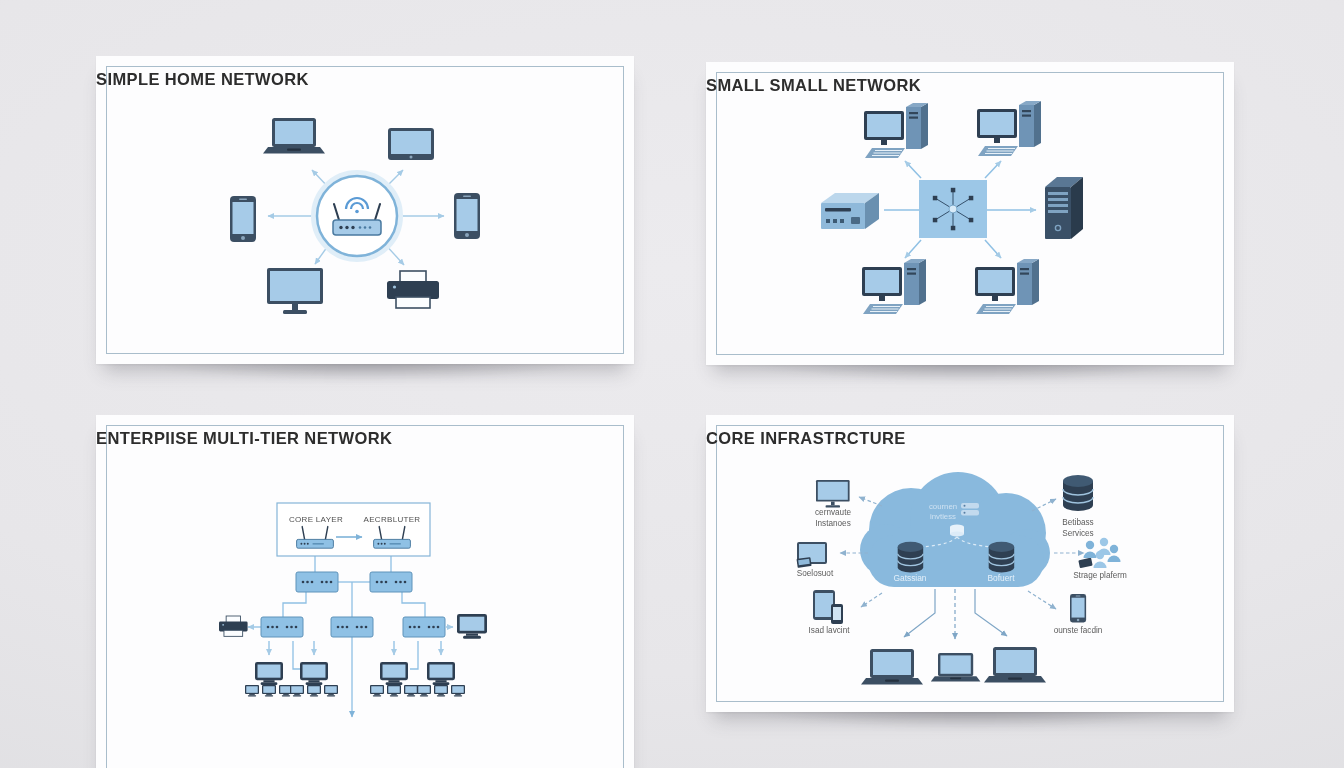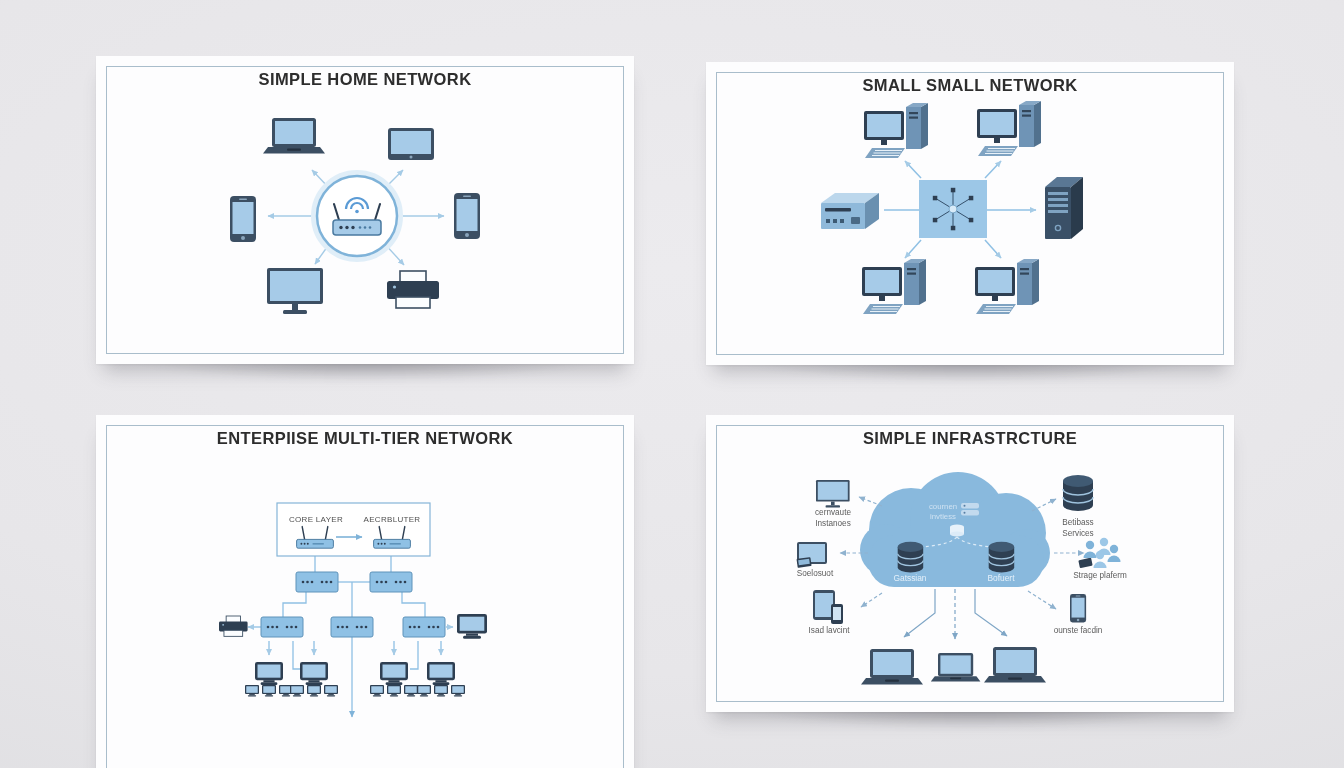--- a/index.html
+++ b/index.html
@@ -14,21 +14,21 @@
   }
   .card::after{
     content:"";position:absolute;left:4%;right:4%;bottom:-18px;height:26px;
     background:radial-gradient(ellipse at 50% 0%, rgba(40,40,50,.30) 0%, rgba(40,40,50,0) 68%);
     filter:blur(3px);z-index:-1;
   }
   .card-inner{
     position:absolute;inset:10px;border:1.3px solid #a9bdcb;pointer-events:none;
   }
   .card-title{
-    position:absolute;top:14px;left:0;right:0;text-align:center;
+    position:absolute;top:14px;left:0;right:0;
     font-size:16.5px;font-weight:600;letter-spacing:.4px;color:#2d2d2d;
   }
   svg.diagram{position:absolute;inset:0;width:100%;height:100%;}
   text{font-family:"Liberation Sans", sans-serif;}
   .lbl{font-size:8.2px;fill:#5c5c5c;}
   .corelbl{font-size:8px;fill:#4f4f4f;letter-spacing:.3px;}
   .cloudtxt{font-size:7.8px;fill:#cfe2f2;}
   .dblbl{font-size:8.4px;fill:#e4f0fa;}
 </style>
 </head>
@@ -302,21 +302,21 @@
       <use href="#sym-minimon" transform="translate(331,211) scale(1.4)"></use>
       <use href="#sym-minimon" transform="translate(321,234) scale(0.7)"></use>
       <use href="#sym-minimon" transform="translate(338,234) scale(0.7)"></use>
       <use href="#sym-minimon" transform="translate(355,234) scale(0.7)"></use>
     </g>
   </svg>
 </div>
 
 <div class="card" style="left:706px;top:415px;width:528px;height:297px">
   <div class="card-inner"></div>
-  <div class="card-title">SIMPLE INFRASTRCTURE</div>
+  <div class="card-title">CORE INFRASTRCTURE</div>
   <svg class="diagram" viewBox="0 0 528 297">
     <g fill="#89b9dd">
       <circle cx="205" cy="115" r="42"></circle>
       <circle cx="252" cy="105" r="48"></circle>
       <circle cx="300" cy="118" r="40"></circle>
       <circle cx="180" cy="135" r="26"></circle>
       <circle cx="320" cy="138" r="24"></circle>
       <rect x="162" y="120" width="176" height="52" rx="26"></rect>
     </g>
     <text x="237" y="94" text-anchor="middle" class="cloudtxt">cournen</text>

